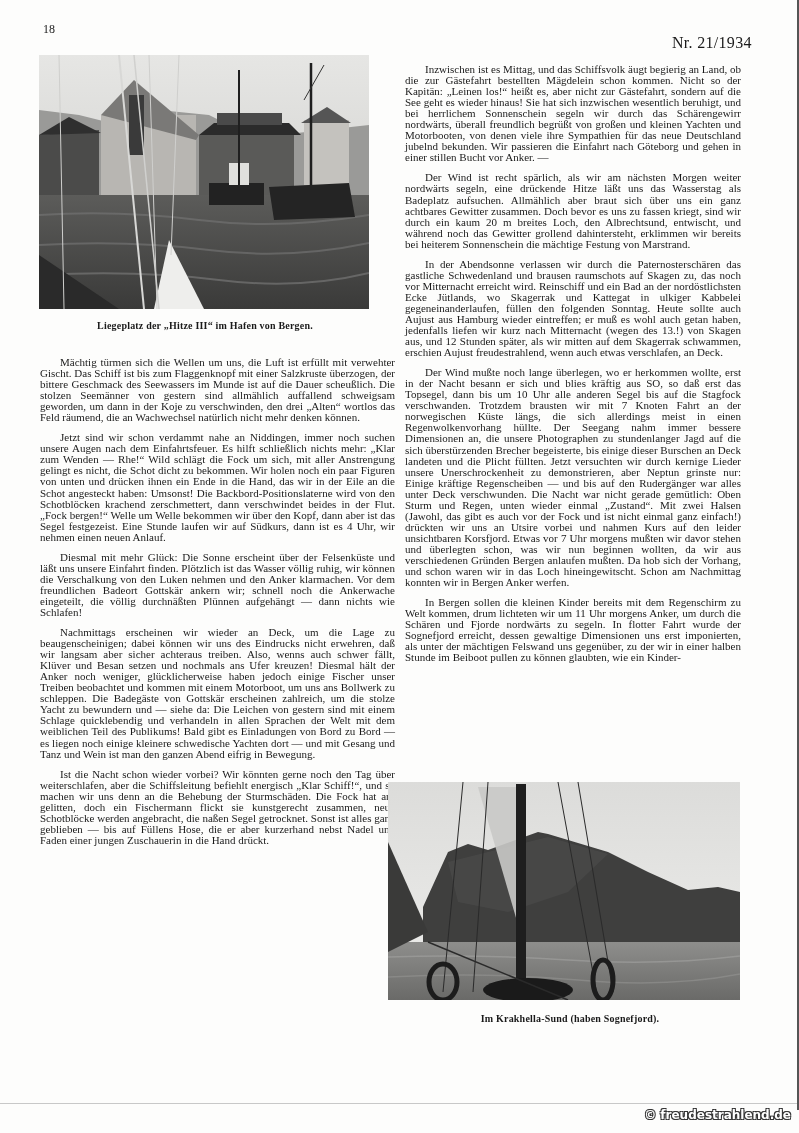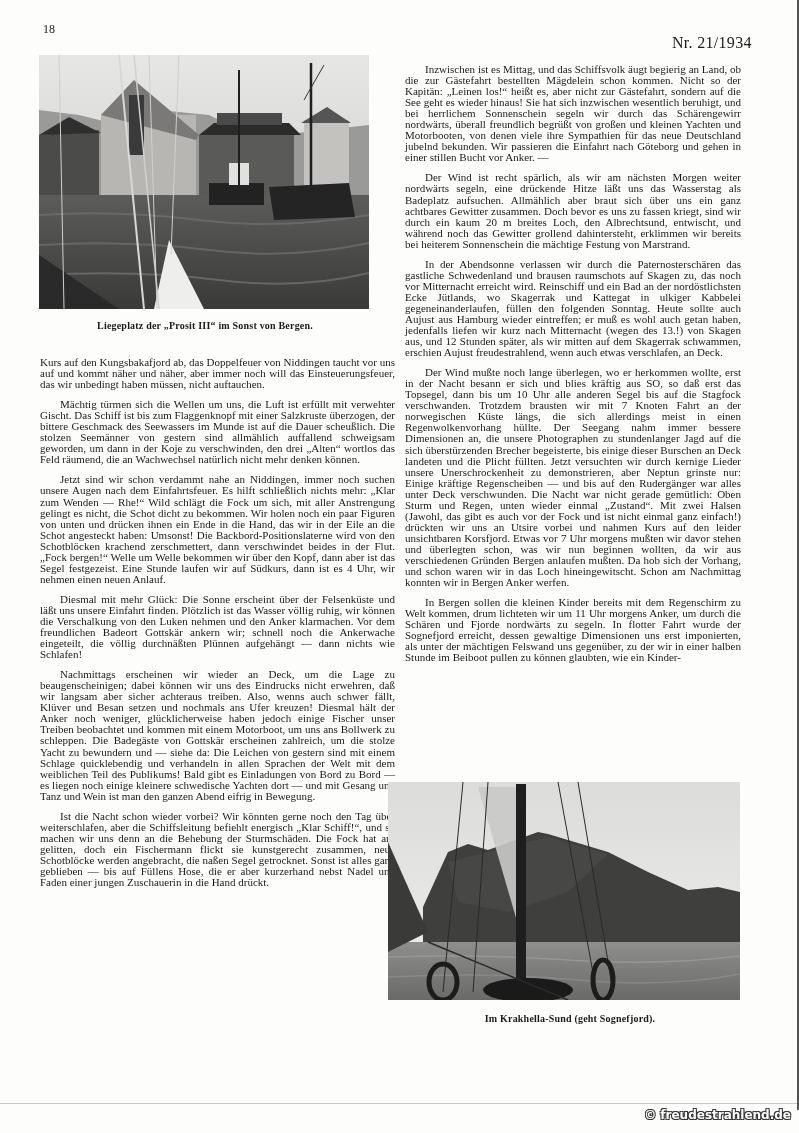--- a/index.html
+++ b/index.html
@@ -70,24 +70,23 @@
       <line x1="265" y1="45" x2="285" y2="10" stroke="#333" stroke-width="1"></line>
       <path d="M0 200 L80 254 L0 254 Z" fill="#2a2a2a"></path>
       <path d="M130 185 L165 254 L115 254 Z" fill="#eeeeec"></path>
       <line x1="80" y1="0" x2="105" y2="254" stroke="#d8d8d6" stroke-width="2"></line>
       <line x1="95" y1="0" x2="120" y2="254" stroke="#d0d0ce" stroke-width="1.5"></line>
       <line x1="110" y1="0" x2="118" y2="254" stroke="#cfcfcd" stroke-width="1"></line>
       <line x1="20" y1="0" x2="25" y2="254" stroke="#cfcfcd" stroke-width="1"></line>
       <line x1="140" y1="0" x2="132" y2="200" stroke="#cfcfcd" stroke-width="1"></line>
     </svg>
   </div>
-  <div class="caption caption-1">Liegeplatz der „Prosit III“ im Sonst von Bergen.</div>
+  <div class="caption caption-1">Liegeplatz der „Hitze III“ im Hafen von Bergen.</div>
 
   <div class="col col-left">
-    <p class="noindent">Kurs auf den Kungsbakafjord ab, das Doppelfeuer von Niddingen taucht vor uns auf und kommt näher und näher, aber immer noch will das Einsteuerungsfeuer, das wir unbedingt haben müssen, nicht auftauchen.</p>
     <p>Mächtig türmen sich die Wellen um uns, die Luft ist erfüllt mit verwehter Gischt. Das Schiff ist bis zum Flaggenknopf mit einer Salzkruste überzogen, der bittere Geschmack des Seewassers im Munde ist auf die Dauer scheußlich. Die stolzen Seemänner von gestern sind allmählich auffallend schweigsam geworden, um dann in der Koje zu verschwinden, den drei „Alten“ wortlos das Feld räumend, die an Wachwechsel natürlich nicht mehr denken können.</p>
     <p>Jetzt sind wir schon verdammt nahe an Niddingen, immer noch suchen unsere Augen nach dem Einfahrtsfeuer. Es hilft schließlich nichts mehr: „Klar zum Wenden — Rhe!“ Wild schlägt die Fock um sich, mit aller Anstrengung gelingt es nicht, die Schot dicht zu bekommen. Wir holen noch ein paar Figuren von unten und drücken ihnen ein Ende in die Hand, das wir in der Eile an die Schot angesteckt haben: Umsonst! Die Backbord-Positionslaterne wird von den Schotblöcken krachend zerschmettert, dann verschwindet beides in der Flut. „Fock bergen!“ Welle um Welle bekommen wir über den Kopf, dann aber ist das Segel festgezeist. Eine Stunde laufen wir auf Südkurs, dann ist es 4 Uhr, wir nehmen einen neuen Anlauf.</p>
     <p>Diesmal mit mehr Glück: Die Sonne erscheint über der Felsenküste und läßt uns unsere Einfahrt finden. Plötzlich ist das Wasser völlig ruhig, wir können die Verschalkung von den Luken nehmen und den Anker klarmachen. Vor dem freundlichen Badeort Gottskär ankern wir; schnell noch die Ankerwache eingeteilt, die völlig durchnäßten Plünnen aufgehängt — dann nichts wie Schlafen!</p>
     <p>Nachmittags erscheinen wir wieder an Deck, um die Lage zu beaugenscheinigen; dabei können wir uns des Eindrucks nicht erwehren, daß wir langsam aber sicher achteraus treiben. Also, wenns auch schwer fällt, Klüver und Besan setzen und nochmals ans Ufer kreuzen! Diesmal hält der Anker noch weniger, glücklicherweise haben jedoch einige Fischer unser Treiben beobachtet und kommen mit einem Motorboot, um uns ans Bollwerk zu schleppen. Die Badegäste von Gottskär erscheinen zahlreich, um die stolze Yacht zu bewundern und — siehe da: Die Leichen von gestern sind mit einem Schlage quicklebendig und verhandeln in allen Sprachen der Welt mit dem weiblichen Teil des Publikums! Bald gibt es Einladungen von Bord zu Bord — es liegen noch einige kleinere schwedische Yachten dort — und mit Gesang und Tanz und Wein ist man den ganzen Abend eifrig in Bewegung.</p>
     <p>Ist die Nacht schon wieder vorbei? Wir könnten gerne noch den Tag über weiterschlafen, aber die Schiffsleitung befiehlt energisch „Klar Schiff!“, und so machen wir uns denn an die Behebung der Sturmschäden. Die Fock hat arg gelitten, doch ein Fischermann flickt sie kunstgerecht zusammen, neue Schotblöcke werden angebracht, die naßen Segel getrocknet. Sonst ist alles ganz geblieben — bis auf Füllens Hose, die er aber kurzerhand nebst Nadel und Faden einer jungen Zuschauerin in die Hand drückt.</p>
   </div>
 
   <div class="col col-right">
     <p>Inzwischen ist es Mittag, und das Schiffsvolk äugt begierig an Land, ob die zur Gästefahrt bestellten Mägdelein schon kommen. Nicht so der Kapitän: „Leinen los!“ heißt es, aber nicht zur Gästefahrt, sondern auf die See geht es wieder hinaus! Sie hat sich inzwischen wesentlich beruhigt, und bei herrlichem Sonnenschein segeln wir durch das Schärengewirr nordwärts, überall freundlich begrüßt von großen und kleinen Yachten und Motorbooten, von denen viele ihre Sympathien für das neue Deutschland jubelnd bekunden. Wir passieren die Einfahrt nach Göteborg und gehen in einer stillen Bucht vor Anker. —</p>
     <p>Der Wind ist recht spärlich, als wir am nächsten Morgen weiter nordwärts segeln, eine drückende Hitze läßt uns das Wasserstag als Badeplatz aufsuchen. Allmählich aber braut sich über uns ein ganz achtbares Gewitter zusammen. Doch bevor es uns zu fassen kriegt, sind wir durch ein kaum 20 m breites Loch, den Albrechtsund, entwischt, und während noch das Gewitter grollend dahintersteht, erklimmen wir bereits bei heiterem Sonnenschein die mächtige Festung von Marstrand.</p>
@@ -120,18 +119,18 @@
       <ellipse cx="140" cy="208" rx="45" ry="12" fill="#1a1a1a"></ellipse>
       <line x1="75" y1="0" x2="55" y2="210" stroke="#2a2a2a" stroke-width="1"></line>
       <line x1="100" y1="0" x2="85" y2="210" stroke="#2a2a2a" stroke-width="1"></line>
       <line x1="170" y1="0" x2="210" y2="218" stroke="#2a2a2a" stroke-width="1"></line>
       <line x1="190" y1="0" x2="225" y2="210" stroke="#2a2a2a" stroke-width="1"></line>
       <line x1="40" y1="160" x2="180" y2="218" stroke="#2a2a2a" stroke-width="1.5"></line>
       <ellipse cx="55" cy="200" rx="14" ry="18" fill="none" stroke="#1c1c1c" stroke-width="5"></ellipse>
       <ellipse cx="215" cy="198" rx="10" ry="20" fill="none" stroke="#1c1c1c" stroke-width="5"></ellipse>
     </svg>
   </div>
-  <div class="caption caption-2">Im Krakhella-Sund (geht Sognefjord).</div>
+  <div class="caption caption-2">Im Krakhella-Sund (haben Sognefjord).</div>
 
   <div class="rule"></div>
   <div class="edge"></div>
   <div class="watermark">© freudestrahlend.de</div>
 </div>
 
 </body></html>

